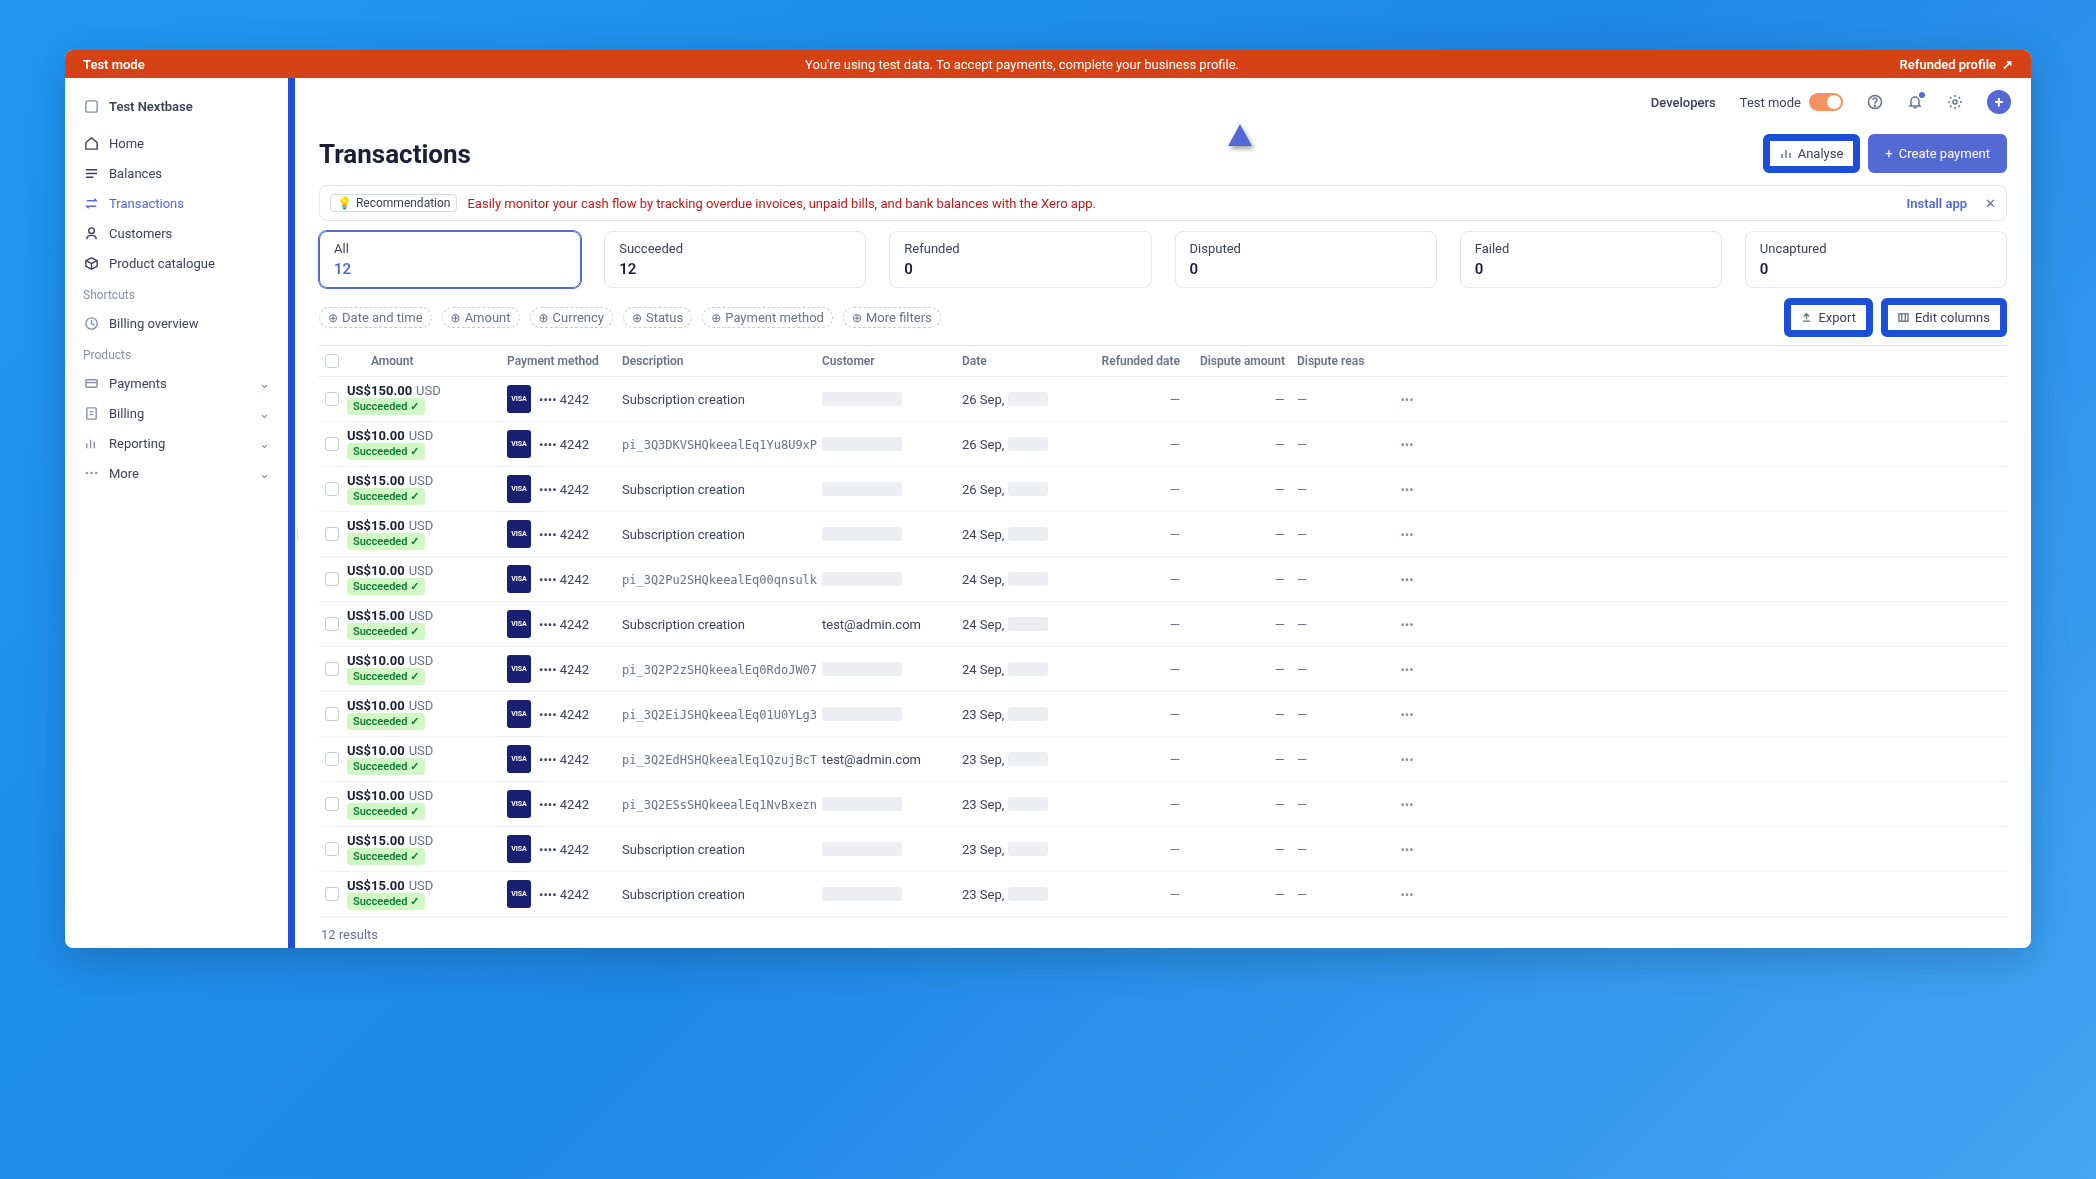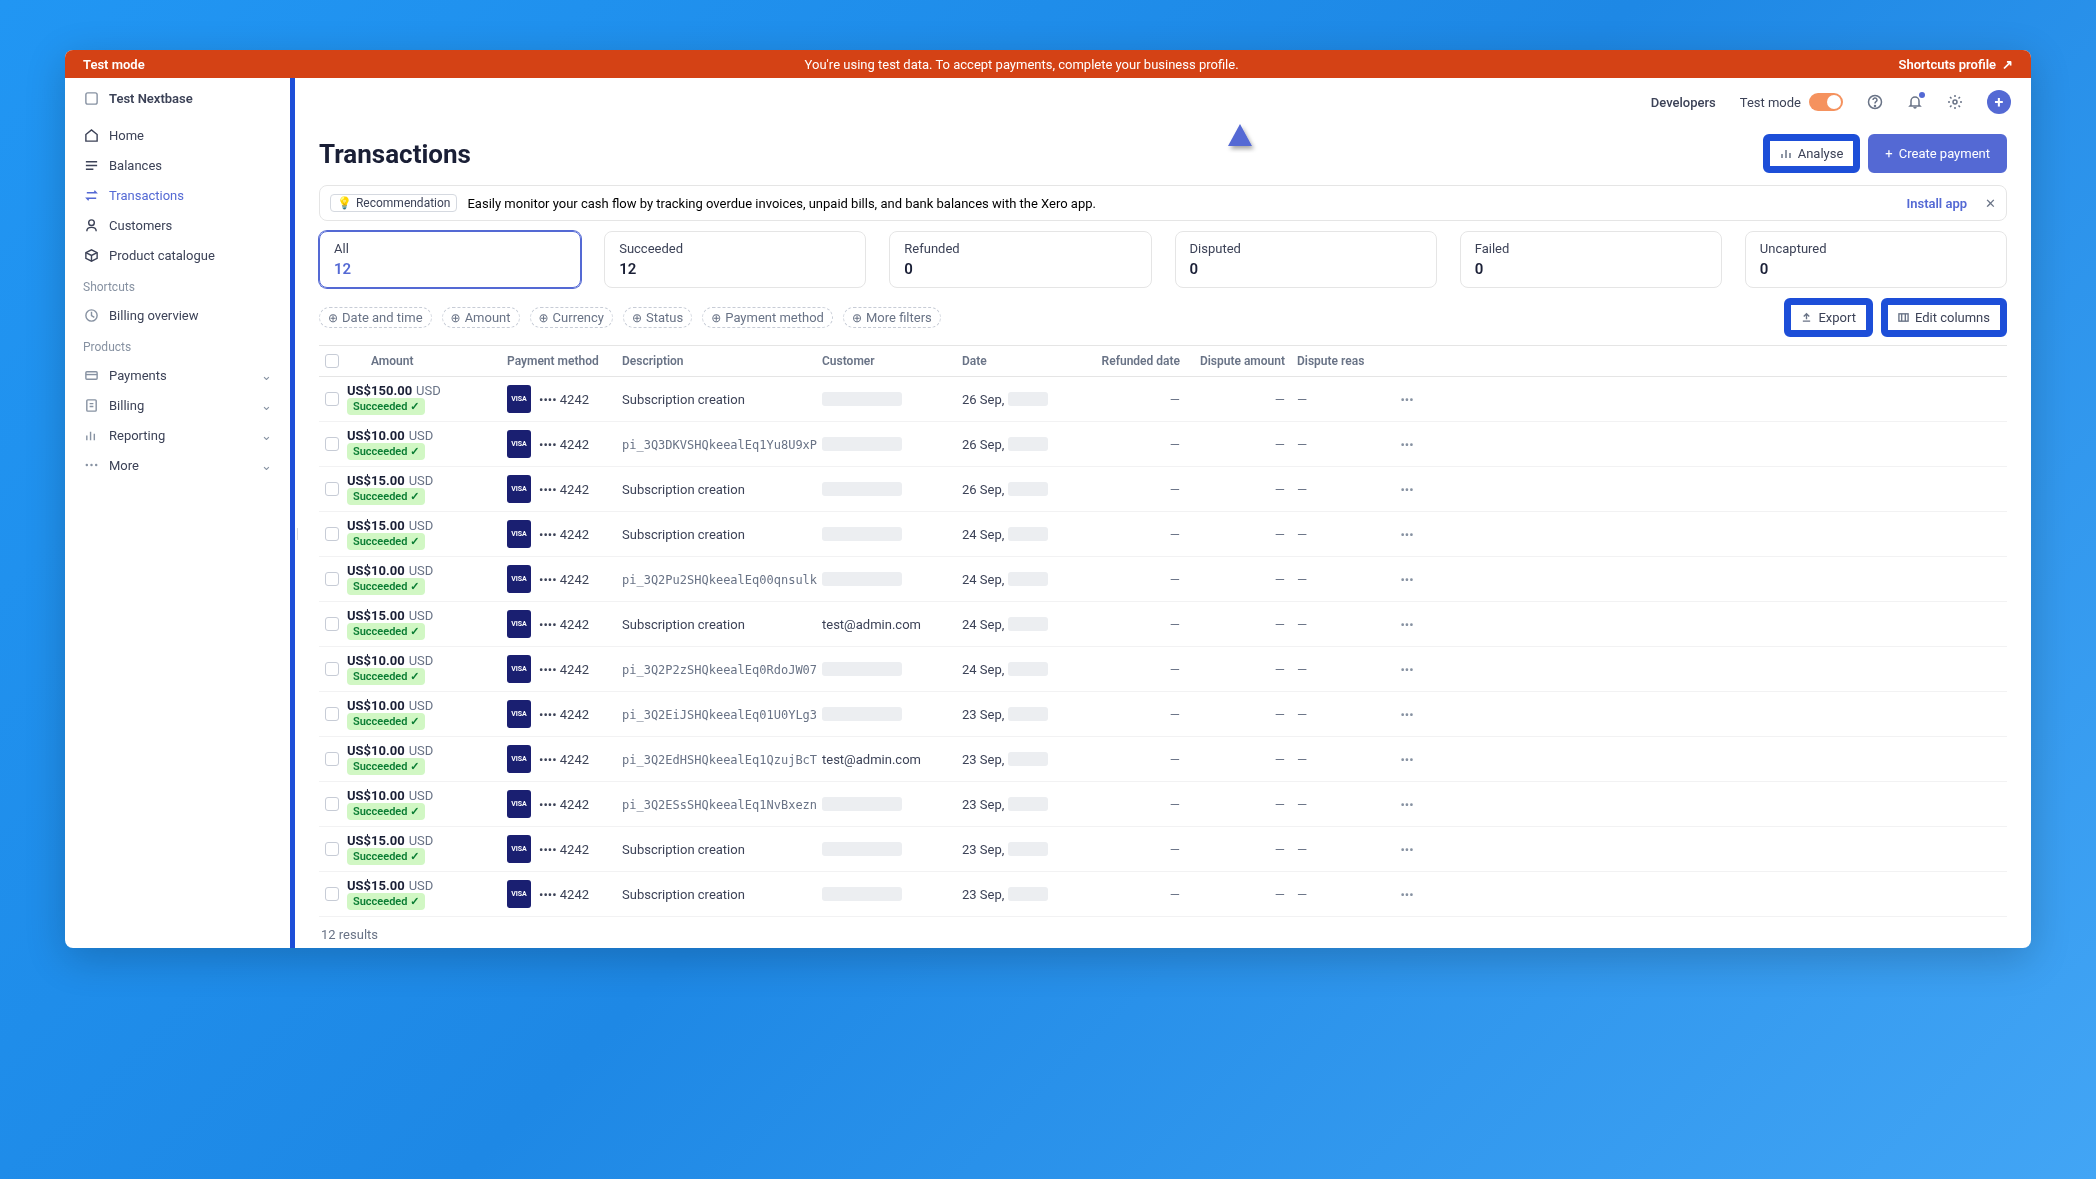--- a/index.html
+++ b/index.html
@@ -3,21 +3,21 @@
 <meta charset="utf-8">
 <style>
 *{margin:0;padding:0;box-sizing:border-box;font-family:-apple-system,BlinkMacSystemFont,"Segoe UI",Roboto,sans-serif;}
 body{background:linear-gradient(135deg,#2196F3 0%,#1E88E5 50%,#42A5F5 100%);min-height:100vh;padding:50px 65px;}
 .app{background:#fff;border-radius:8px;overflow:hidden;box-shadow:0 10px 40px rgba(0,0,0,0.2);}
 .topbar{background:#D44215;color:#fff;display:flex;align-items:center;padding:8px 18px;font-size:13px;height:28px;}
 .topbar-left{font-weight:600;}
 .topbar-center{flex:1;text-align:center;}
 .topbar-right{font-weight:600;display:flex;align-items:center;gap:6px;}
 .main{display:flex;height:870px;}
-.sidebar{width:230px;border-right:5px solid #1d4ed8;padding:6px 0;font-size:13px;color:#3c4257;}
+.sidebar{width:230px;border-right:7px solid #1d4ed8;padding:14px 0;font-size:13px;color:#3c4257;}
 .sb-company{display:flex;align-items:center;gap:10px;padding:6px 18px 14px;font-weight:600;}
 .sb-icon{width:16px;height:16px;display:inline-flex;align-items:center;justify-content:center;}
 .sb-section-title{padding:10px 18px 6px;color:#8792a2;font-size:12px;}
 .sb-item{display:flex;align-items:center;gap:10px;padding:7px 18px;cursor:pointer;color:#3c4257;}
 .sb-item.active{color:#5469d4;}
 .sb-item .chev{margin-left:auto;color:#8792a2;}
 .content{flex:1;position:relative;overflow:hidden;}
 .header{display:flex;align-items:center;padding:12px 20px;gap:16px;}
 .search{flex:0 0 530px;background:#f7f7f8;border-radius:6px;display:flex;align-items:center;padding:6px 12px;gap:8px;color:#8792a2;font-size:14px;}
 .header-right{margin-left:auto;display:flex;align-items:center;gap:24px;font-size:13px;color:#3c4257;}
@@ -27,21 +27,21 @@
 .hicon{width:16px;height:16px;color:#8792a2;position:relative;}
 .avatar{width:24px;height:24px;background:#5469d4;border-radius:50%;color:#fff;display:flex;align-items:center;justify-content:center;font-size:16px;font-weight:600;}
 .page{padding:8px 24px;}
 .page-head{display:flex;align-items:center;margin-bottom:12px;}
 .page-title{font-size:26px;font-weight:700;color:#1a1f36;}
 .page-actions{margin-left:auto;display:flex;gap:8px;}
 .btn{border:7px solid #1d4ed8;background:#fff;border-radius:6px;padding:5px 10px;font-size:13px;display:inline-flex;align-items:center;gap:6px;cursor:pointer;color:#3c4257;}
 .btn.primary{background:#5469d4;color:#fff;border-color:#5469d4;}
 .reco{border:1px solid #e5e5e5;border-radius:8px;padding:8px 10px;display:flex;align-items:center;gap:10px;margin-bottom:10px;font-size:13px;}
 .reco-badge{border:1px solid #d5d9e0;border-radius:4px;padding:1px 6px;font-size:12px;color:#3c4257;display:inline-flex;align-items:center;gap:4px;}
-.reco-text{color:#000000;}
+.reco-text{color:#b91c1c;}
 .reco-actions{margin-left:auto;display:flex;align-items:center;gap:18px;}
 .reco-link{color:#5469d4;font-weight:600;}
 .tabs{display:flex;gap:23px;margin-bottom:10px;}
 .tab{flex:1;border:1px solid #e5e5e5;border-radius:8px;padding:9px 14px;}
 .tab.active{border-color:#5469d4;box-shadow:0 0 0 1px #5469d4;}
 .tab-label{font-size:13px;color:#3c4257;}
 .tab-count{font-size:15px;font-weight:600;color:#1a1f36;margin-top:4px;}
 .tab.active .tab-count{color:#5469d4;}
 .filters{display:flex;align-items:center;gap:10px;margin-bottom:8px;font-size:13px;}
 .filter-chip{display:inline-flex;align-items:center;gap:4px;color:#697386;border:1px dashed #c7ccd6;border-radius:12px;padding:2px 8px;cursor:pointer;}
@@ -71,21 +71,21 @@
 svg{display:block;}
 </style>
 </head>
 <body>
 
 <div class="app">
   <div class="topbar">
     <div class="topbar-left">Test mode</div>
     <div class="topbar-center">You're using test data. To accept payments, complete your business profile.</div>
     <div class="topbar-right">
-      <span>Shortcuts profile</span>
+      <span>Refunded profile</span>
       <span>↗</span>
     </div>
   </div>
 
   <div class="main">
     <div class="sidebar">
       <div class="sb-company">
         <span class="sb-icon">
           <svg width="15" height="15" viewBox="0 0 16 16" stroke="#8792a2" fill="none" stroke-width="1.5">
               <rect x="2" y="2" width="12" height="12" rx="2"></rect>

